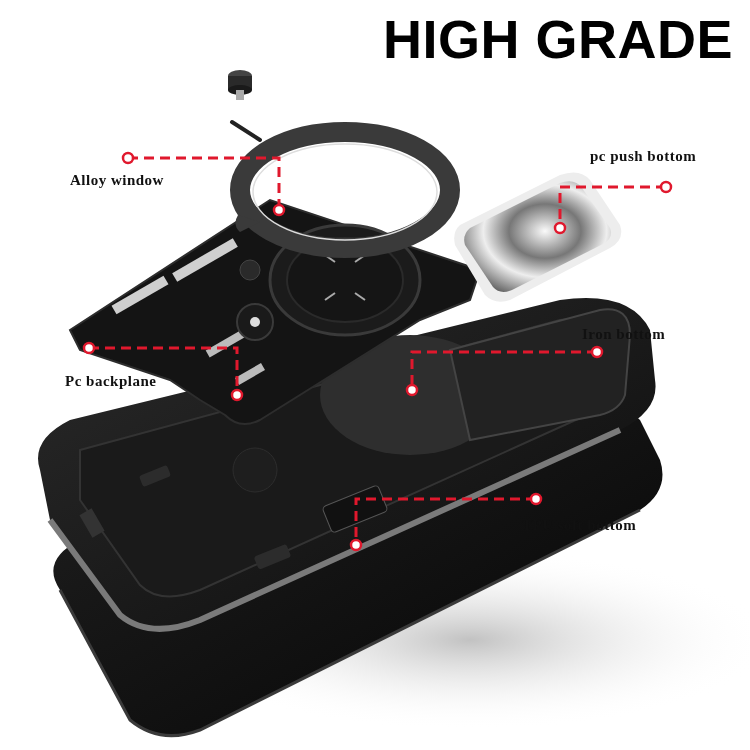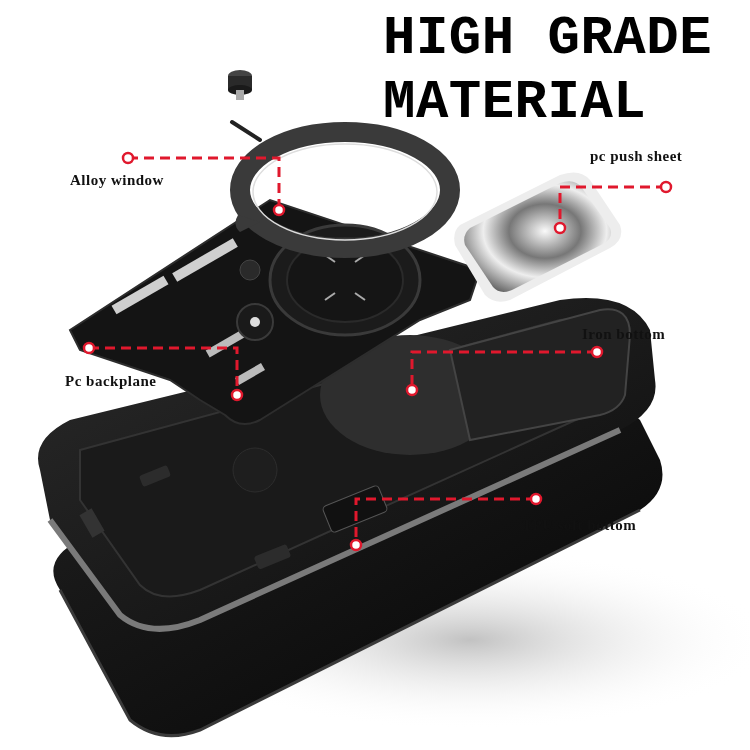--- a/index.html
+++ b/index.html
@@ -1,20 +1,20 @@
 <!DOCTYPE html>
 <html><head>
 <meta charset="utf-8">
 <style>
   html, body { margin:0; padding:0; background:#ffffff; }
   #stage { position:relative; width:750px; height:750px; overflow:hidden; background:#ffffff; }
   #illustration { position:absolute; left:0; top:0; width:750px; height:750px; }
   .headline {
     position:absolute; left:383px; margin:0;
-    font-family:Liberation Mono, monospace; font-weight:700;
+    font-family:Liberation Sans, sans-serif; font-weight:700;
     font-size:54px; line-height:1; color:#000; letter-spacing:0.5px;
   }
   #headline-1 { top:12px; }
   #headline-2 { top:76px; }
   .callout-label {
     position:absolute; font-family:"Liberation Serif", serif; font-weight:700;
     font-size:15px; color:#111; white-space:nowrap; letter-spacing:0.5px;
   }
 </style>
 </head>
@@ -118,20 +118,19 @@
       <circle cx="597" cy="352" r="5" fill="#fff"></circle>
       <circle cx="412" cy="390" r="5" fill="#fff"></circle>
       <circle cx="89" cy="348" r="5" fill="#fff"></circle>
       <circle cx="237" cy="395" r="5" fill="#fff"></circle>
       <circle cx="536" cy="499" r="5" fill="#fff"></circle>
       <circle cx="356" cy="545" r="5" fill="#fff"></circle>
     </g>
   </svg>
 
   <h1 id="headline-1" class="headline">HIGH GRADE</h1>
-  <h1 id="headline-2" class="headline">MATERIAL</h1>
 
   <div class="callout-label" style="left:70px; top:172px;">Alloy window</div>
-  <div class="callout-label" style="left:590px; top:148px;">pc push sheet</div>
+  <div class="callout-label" style="left:590px; top:148px;">pc push bottom</div>
   <div class="callout-label" style="left:582px; top:326px;">Iron bottom</div>
   <div class="callout-label" style="left:46px; top:373px;margin-left:19px;">Pc backplane</div>
   <div class="callout-label" style="left:522px; top:517px;">TPU soft bottom</div>
 </div>
 
 </body></html>

